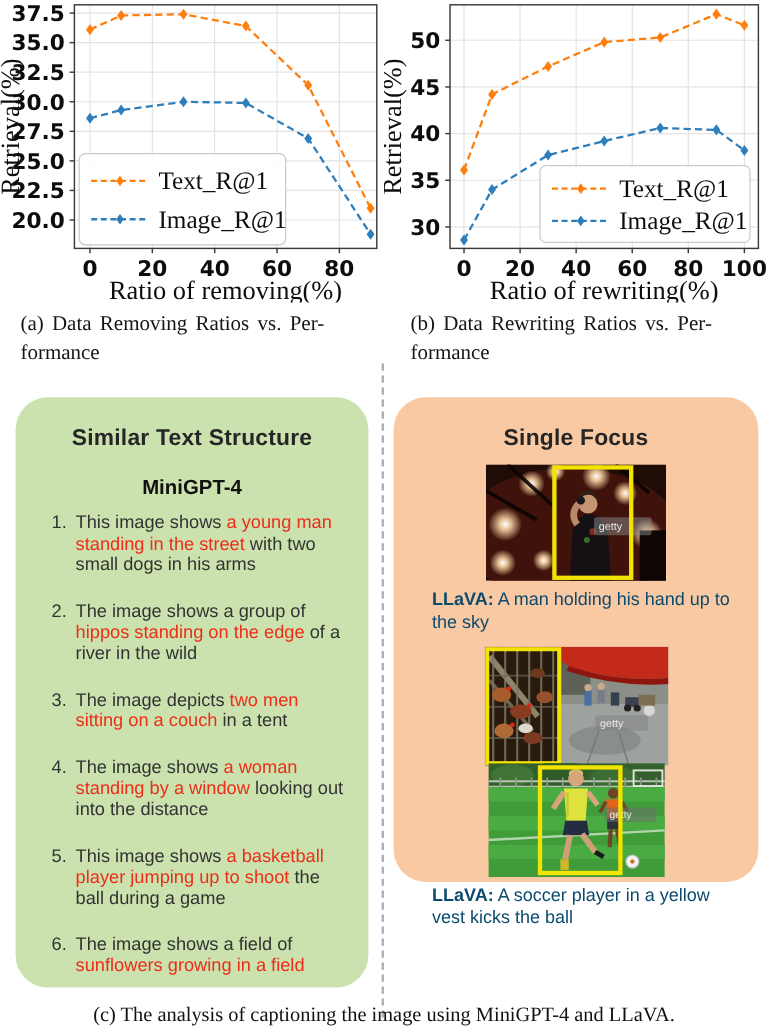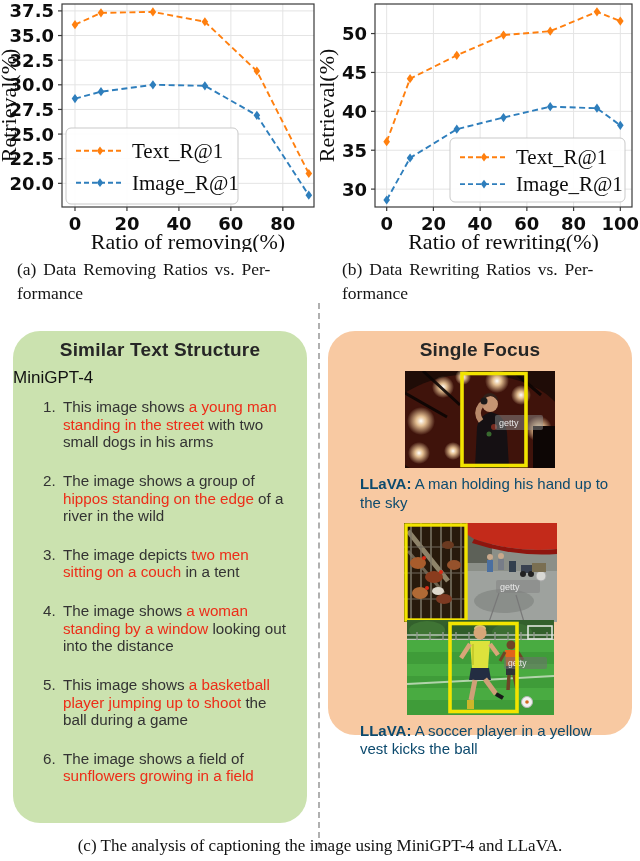--- a/index.html
+++ b/index.html
@@ -20,22 +20,22 @@
           font-size:17.5px;line-height:1.38;color:#151515;word-spacing:2.5px;}
   #cap-a{left:1px;width:306px;margin-left:16px;}
   #cap-b{left:323px;width:317px;margin-left:19px;}
 
   .divider{position:absolute;left:318px;top:303px;height:545px;border-left:2px dashed #b0b0b0;}
 
   
   .panel{position:absolute;border-radius:27px;}
   .green{left:13px;top:331px;width:294px;height:492px;background:var(--panel-green);}
   .orange{left:328px;top:331px;width:304px;height:404px;background:var(--panel-orange);}
-  .ptitle{padding-top:8px;text-align:center;font-size:19px;font-weight:bold;color:#262626;letter-spacing:.2px;}
-  .psub{margin-top:7px;text-align:left;font-size:17px;font-weight:normal;color:#111;}
+  .ptitle{padding-top:24px;text-align:center;font-size:19px;font-weight:bold;color:#262626;letter-spacing:.2px;}
+  .psub{margin-top:20px;text-align:center;font-size:17px;font-weight:bold;color:#111;}
   .plist{margin:10px 16px 0 30px;}
   .item{display:flex;margin-bottom:21px;font-size:15.2px;line-height:1.16;color:#333;}
   .num{width:20px;flex:none;}
   .itxt{flex:1;}
   .red{color:var(--highlight-red);}
 
   .photo{display:block;margin:10px auto 0;}
   .photo3{margin-top:-2px;}
   .pcap{margin:7px 12px 0 32px;font-size:15px;line-height:1.25;color:#0c4a6e;}
   .pcap b{font-weight:bold;}

